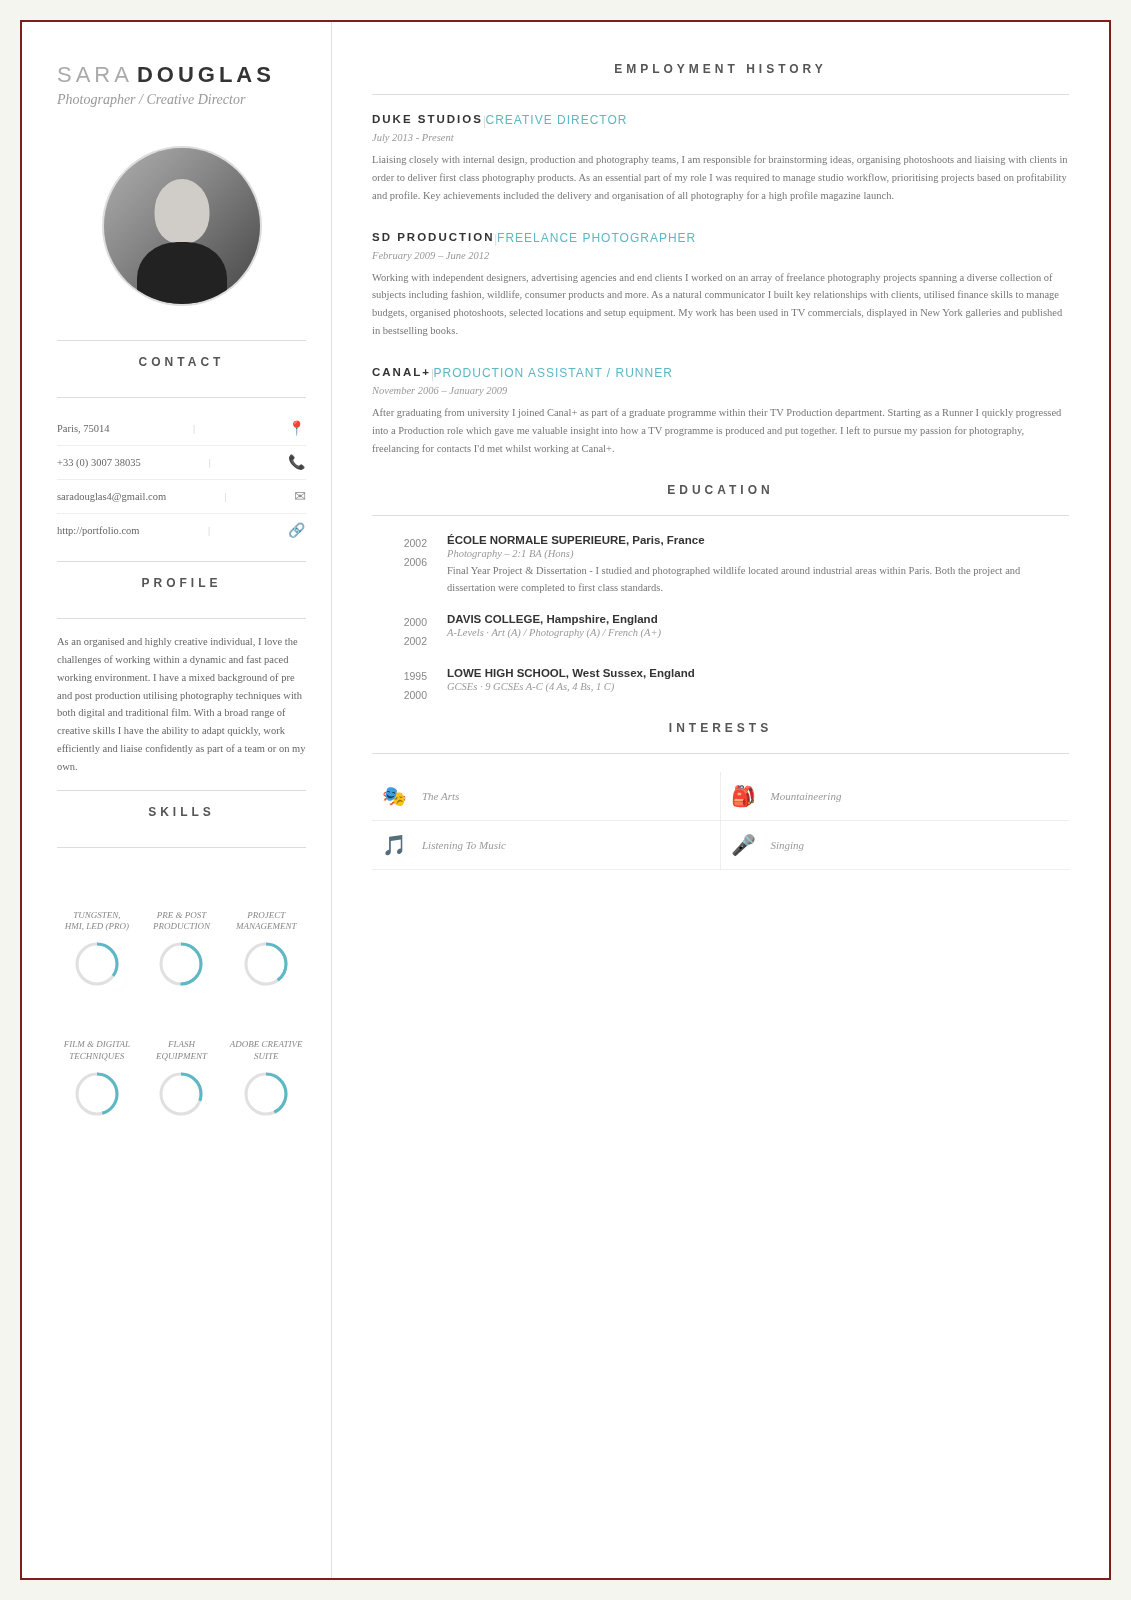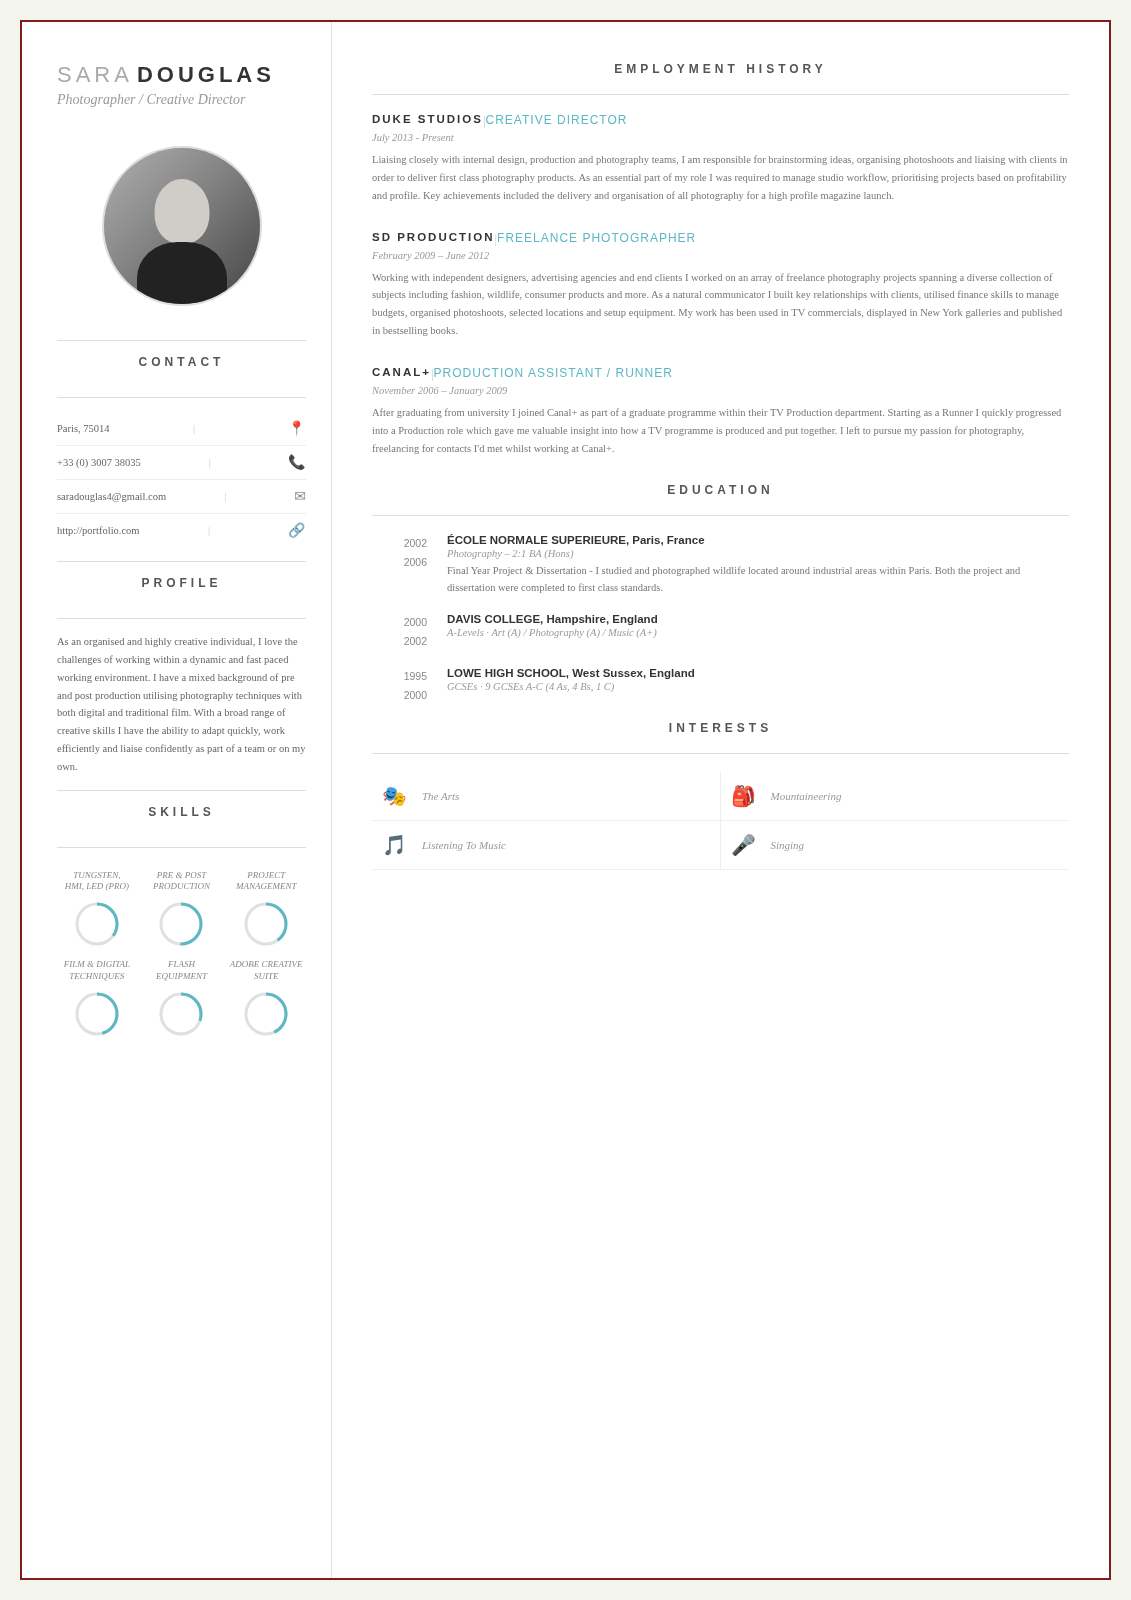--- a/index.html
+++ b/index.html
@@ -158,20 +158,21 @@
       align-items: center;
     }
     .skill-name {
       font-family: 'Georgia', serif;
       font-style: italic;
       font-size: 9px;
       color: #888;
       text-align: center;
       margin-bottom: 6px;
       line-height: 1.3;
+      margin-top: 40px;
     }
     .skill-circle {
       width: 50px;
       height: 50px;
     }
     
     .right-col {
       flex: 1;
       padding: 40px 40px 40px 40px;
     }
@@ -450,21 +451,21 @@
         <p class="edu-desc">Final Year Project &amp; Dissertation - I studied and photographed wildlife located around industrial areas within Paris. Both the project and dissertation were completed to first class standards.</p>
       </div>
     </div>
 
     <div class="edu-row">
       <div class="edu-years">
         2000<br>2002
       </div>
       <div class="edu-content">
         <div class="edu-school">DAVIS COLLEGE, Hampshire, England</div>
-        <div class="edu-degree">A-Levels · Art (A) / Photography (A) / Music (A+)</div>
+        <div class="edu-degree">A-Levels · Art (A) / Photography (A) / French (A+)</div>
       </div>
     </div>
 
     <div class="edu-row">
       <div class="edu-years">
         1995<br>2000
       </div>
       <div class="edu-content">
         <div class="edu-school">LOWE HIGH SCHOOL, West Sussex, England</div>
         <div class="edu-degree">GCSEs · 9 GCSEs A-C (4 As, 4 Bs, 1 C)</div>

